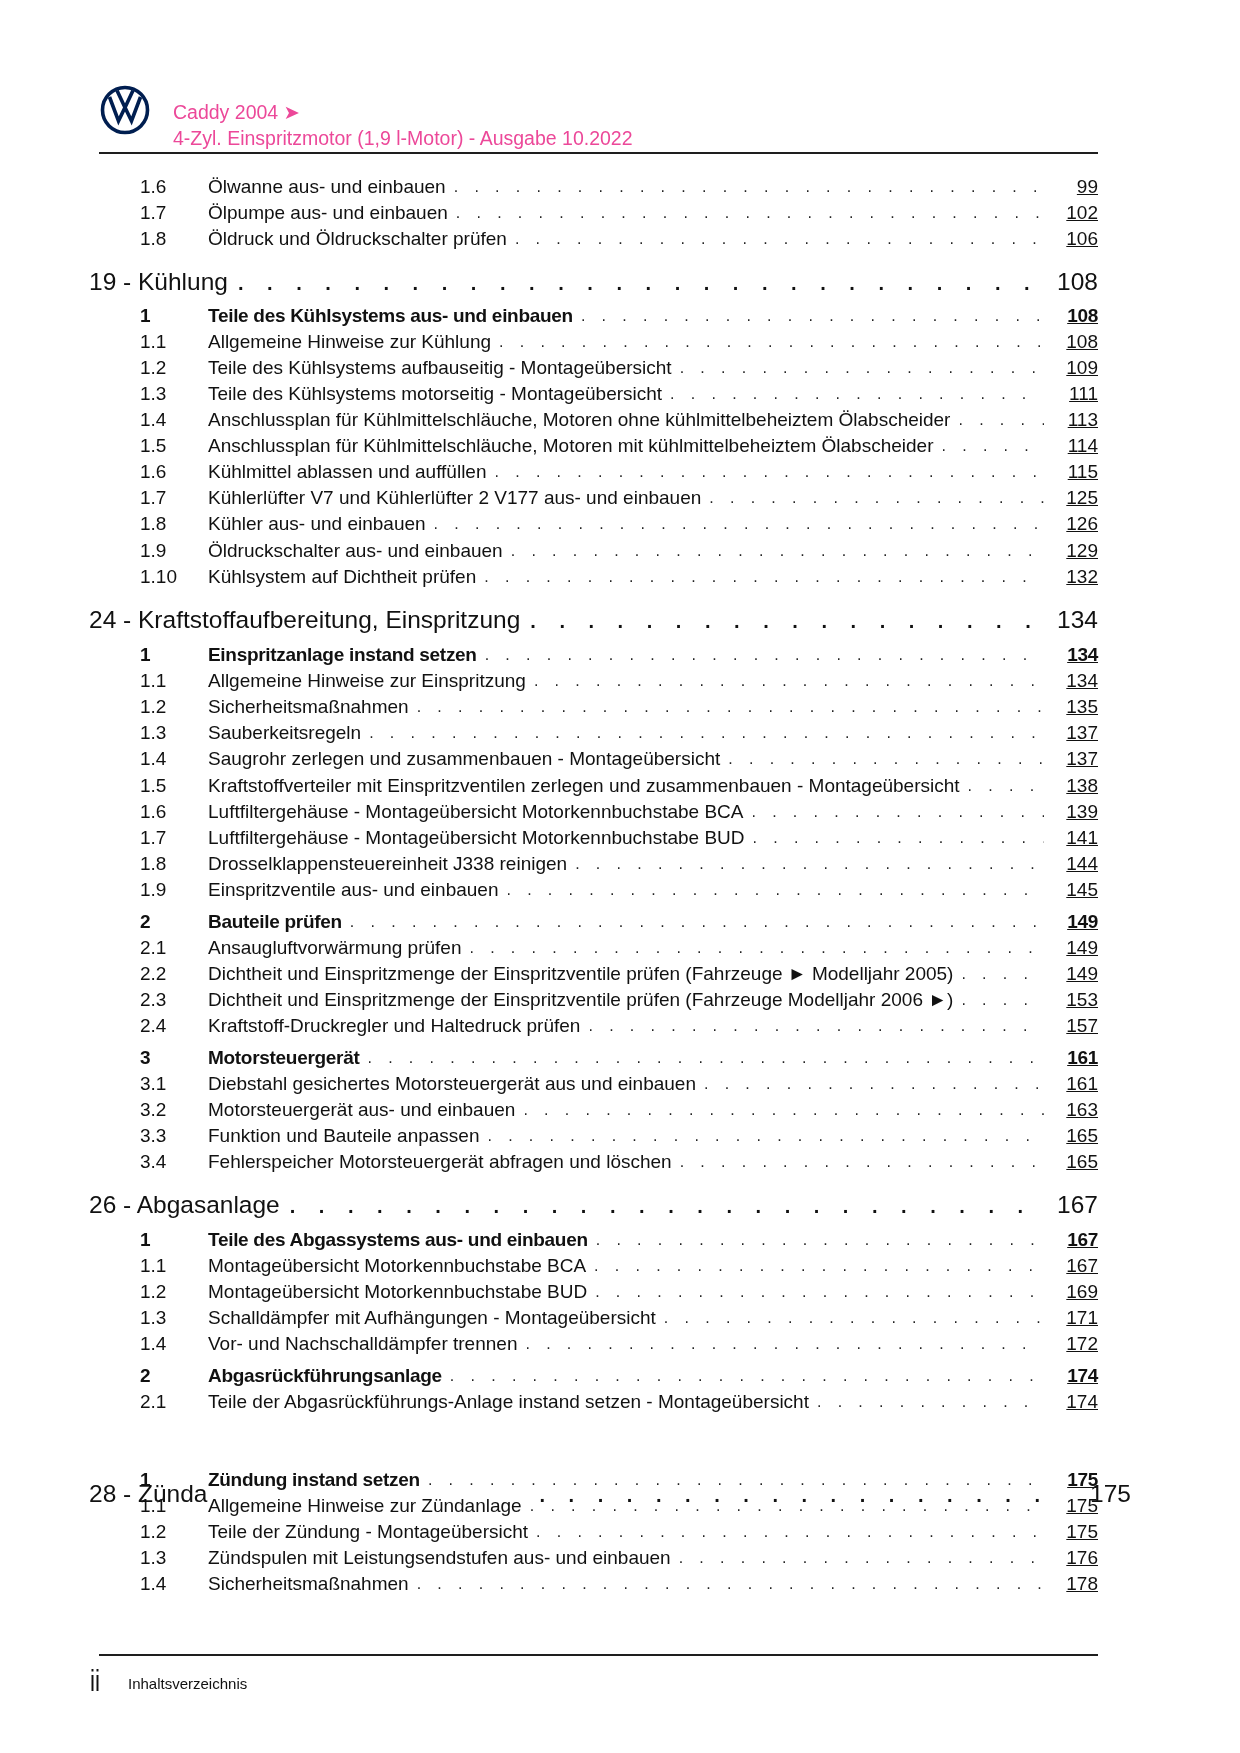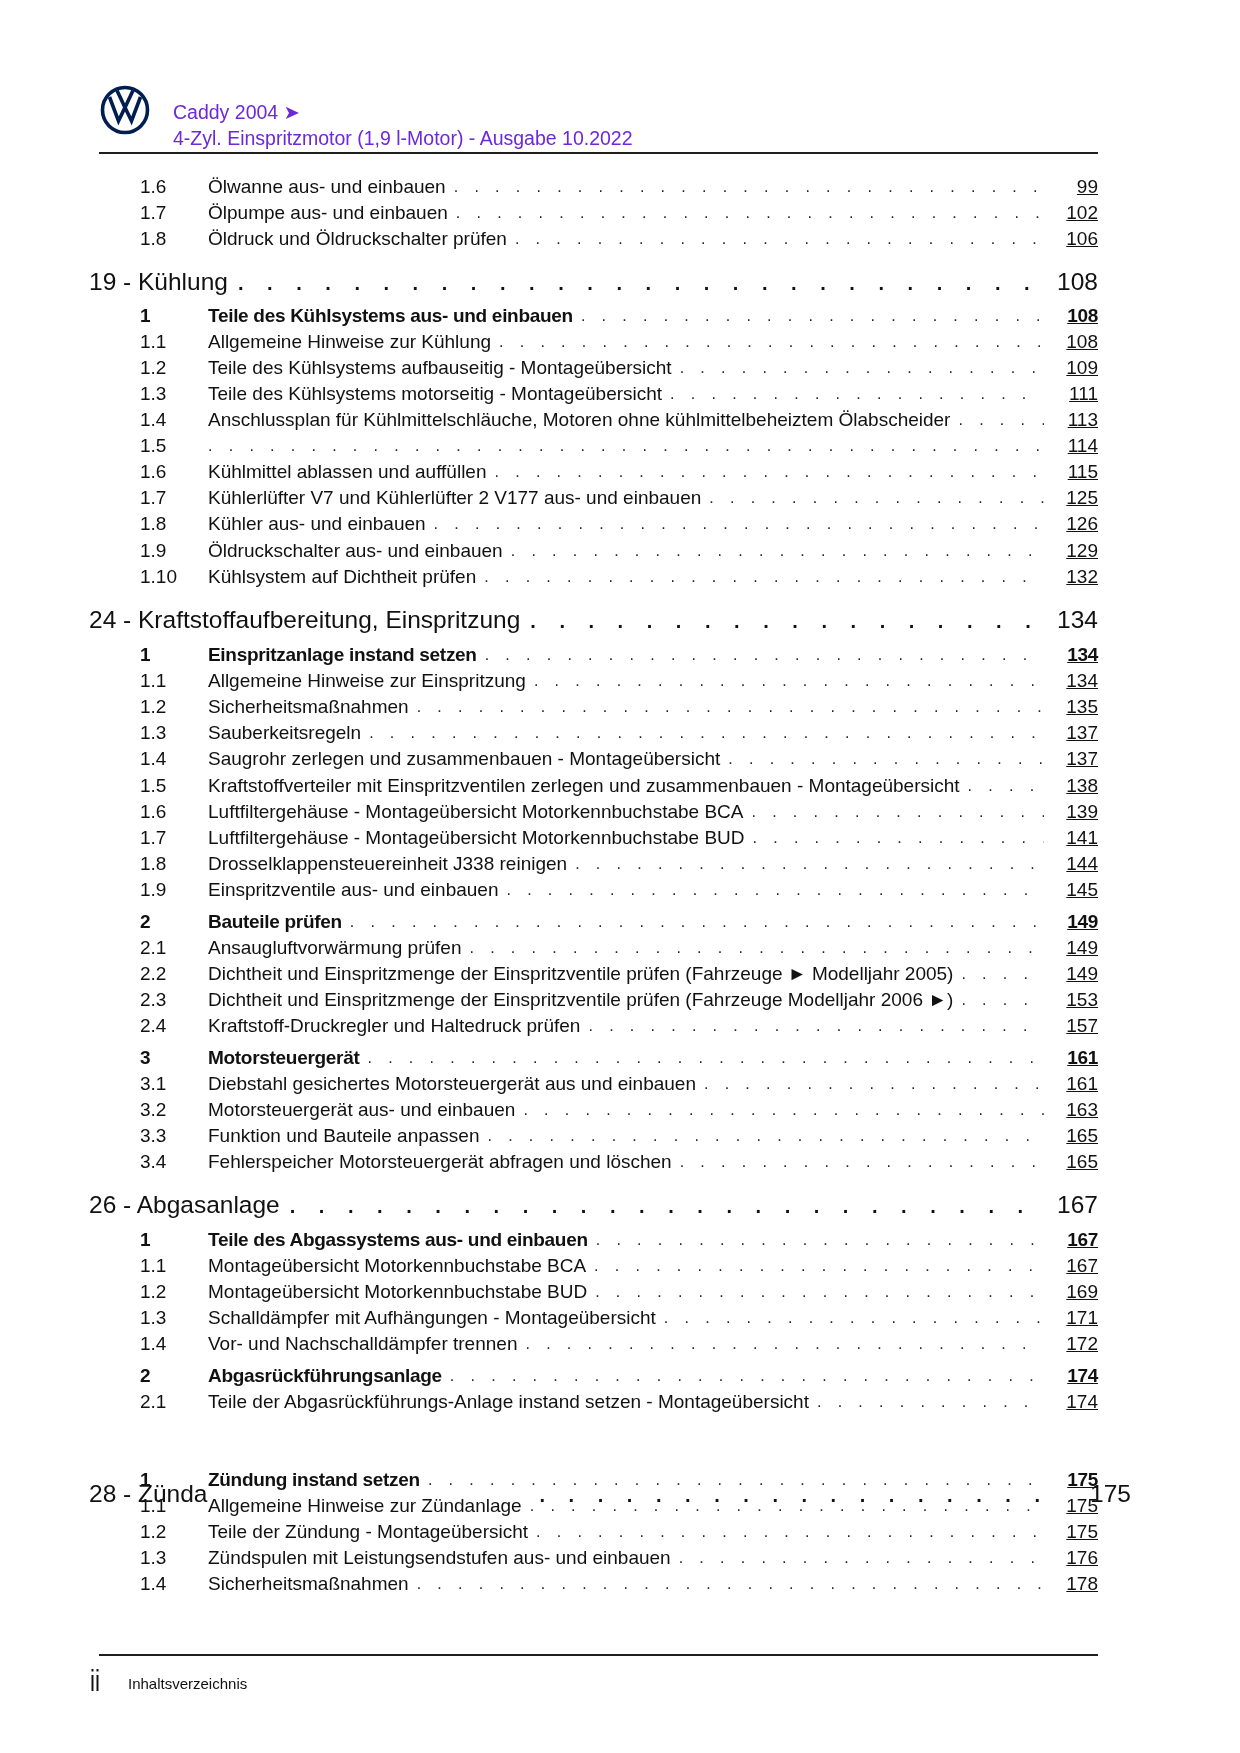--- a/index.html
+++ b/index.html
@@ -1,19 +1,19 @@
 <!DOCTYPE html>
 <html><head>
 <meta charset="utf-8">
 <style>
   html, body { margin:0; padding:0; background:#ffffff; }
   body { width:1240px; height:1753px; position:relative; overflow:hidden;
          font-family:"Liberation Sans", sans-serif; color:#111; }
   .logo { position:absolute; left:100px; top:85px; width:50px; height:50px; }
-  .hdr { position:absolute; left:173px; font-size:19.5px; line-height:24px; white-space:nowrap; color:#6d28d9; }
+  .hdr { position:absolute; left:173px; font-size:19.5px; line-height:24px; white-space:nowrap; color:#ec4899; }
   .hdr1 { top:100px; }
   .hdr2 { top:126px; }
   .rule { position:absolute; left:99px; width:999px; height:2px; background:#1e1e1e; }
   .rule.top { top:152px; }
   .rule.bot { top:1654px; }
   .toc { position:absolute; left:0; top:0; width:1240px; }
   .row { position:absolute; left:0; width:1240px; height:26px; white-space:nowrap; }
   .row .num { position:absolute; left:140px; font-size:19px; line-height:26px; }
   .row .title { position:absolute; left:208px; font-size:19px; line-height:26px;
                 display:flex; width:836px; overflow:hidden; }
@@ -111,20 +111,21 @@
       <span class="num">1.4</span>
       <div class="title">
         <span class="txt">Anschlussplan für Kühlmittelschläuche, Motoren ohne kühlmittelbeheiztem Ölabscheider</span>
         <span class="dots">. . . . . . . . . . . . . . . . . . . . . . . . . . . . . . . . . . . . . . . . . . . . . . . . . . . . . . . . . . . . . . . . . . . . . . . . . . . . . . . . . . . . . . . . . . . . . . . . . . . . . . . . . . . . . . . . . . . . . . . . </span>
       </div>
       <span class="page">113</span>
     </div>
     <div class="row" style="top: 433px;">
       <span class="num">1.5</span>
       <div class="title">
+        <span class="txt">Anschlussplan für Kühlmittelschläuche, Motoren mit kühlmittelbeheiztem Ölabscheider</span>
         <span class="dots">. . . . . . . . . . . . . . . . . . . . . . . . . . . . . . . . . . . . . . . . . . . . . . . . . . . . . . . . . . . . . . . . . . . . . . . . . . . . . . . . . . . . . . . . . . . . . . . . . . . . . . . . . . . . . . . . . . . . . . . . </span>
       </div>
       <span class="page">114</span>
     </div>
     <div class="row" style="top: 459px;">
       <span class="num">1.6</span>
       <div class="title">
         <span class="txt">Kühlmittel ablassen und auffüllen</span>
         <span class="dots">. . . . . . . . . . . . . . . . . . . . . . . . . . . . . . . . . . . . . . . . . . . . . . . . . . . . . . . . . . . . . . . . . . . . . . . . . . . . . . . . . . . . . . . . . . . . . . . . . . . . . . . . . . . . . . . . . . . . . . . . </span>
       </div>

